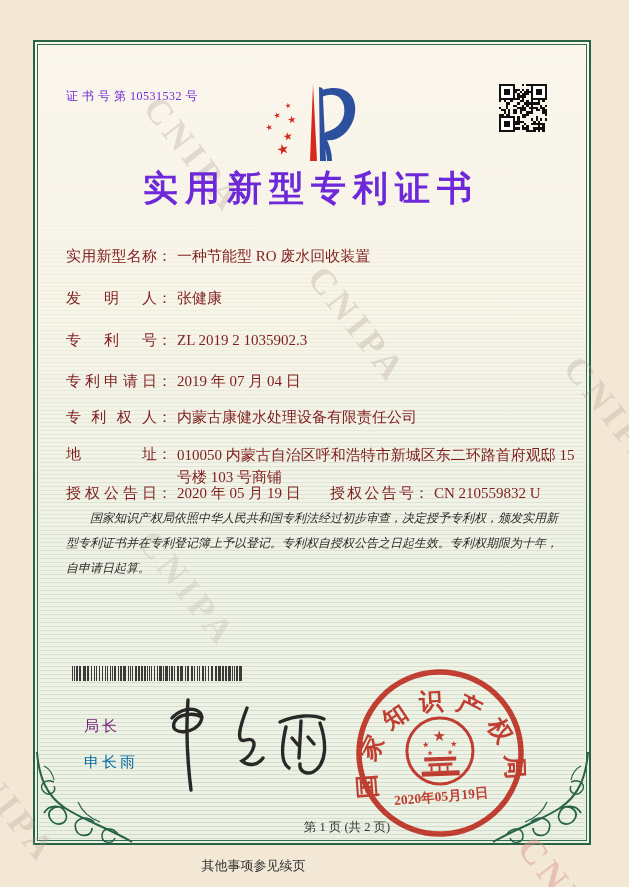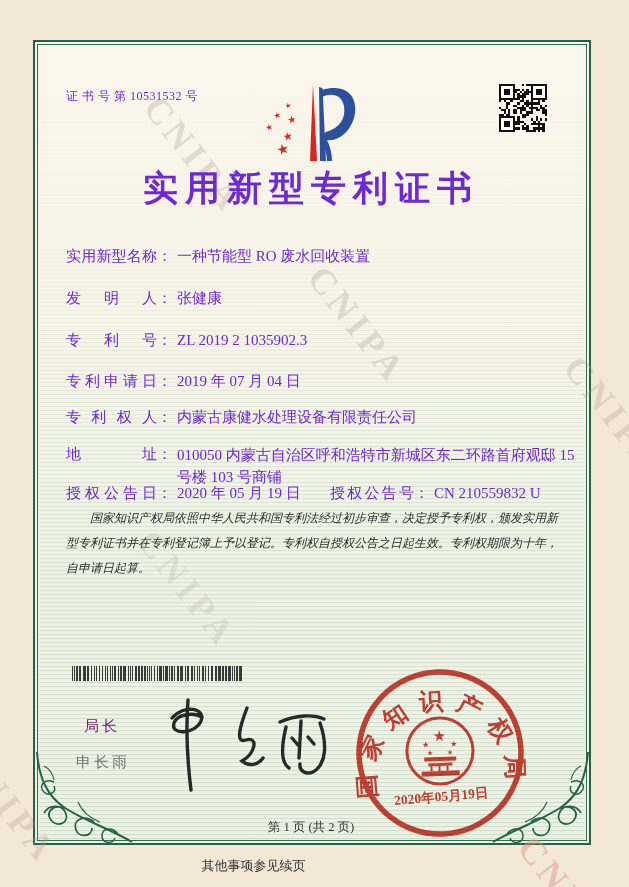--- a/index.html
+++ b/index.html
@@ -36,36 +36,36 @@
   .wm6{left:162px;top:522px;color:rgba(175,155,142,.22);}
   
   .cert-no{position:absolute;left:66px;top:88px;font-size:12px;color:#6d28d9;letter-spacing:.5px;}
   .logo{position:absolute;left:255px;top:74px;width:115px;height:92px;}
   .qr{position:absolute;left:499px;top:84px;width:48px;height:48px;}
   .title{
     position:absolute;left:33px;top:165px;width:556px;text-align:center;
     font-size:35px;font-weight:bold;letter-spacing:7px;color:#6d28d9;
   }
   
-  .row{position:absolute;left:66px;font-size:15px;color:#6d28d9;white-space:nowrap;}
+  .row{position:absolute;left:66px;font-size:15px;color:#7f1d1d;white-space:nowrap;}
   .flabel{display:inline-block;width:91px;text-align:justify;text-align-last:justify;}
   .colon{display:inline-block;margin-right:5px;}
   .row-addr .fvalue{display:inline-block;white-space:normal;width:402px;vertical-align:top;line-height:21.5px;}
   .grp2{position:absolute;left:264px;top:0;}
   .grp2 .flabel{width:84px;}
   
   .paras{position:absolute;left:66px;top:506px;width:494px;font-size:12px;line-height:25px;color:#2a2a2a;font-style:italic;}
   .paras p{margin:0;text-indent:2em;}
   
   .barcode{position:absolute;left:72px;top:666px;width:170px;height:15px;opacity:.88;}
   .signer-title{position:absolute;left:84px;top:717px;font-size:15px;letter-spacing:3px;color:#701a75;}
-  .signer-name{position:absolute;left:76px;top:753px;font-size:15px;letter-spacing:3px;color:#737373;}
+  .signer-name{position:absolute;left:84px;top:753px;font-size:15px;letter-spacing:3px;color:#0369a1;}
   .signature{position:absolute;left:150px;top:686px;width:185px;height:112px;}
   .seal{position:absolute;left:350px;top:663px;width:180px;height:180px;mix-blend-mode:multiply;}
-  .page-num{position:absolute;left:33px;top:819px;width:556px;text-align:center;font-size:12.5px;color:#333;}
+  .page-num{position:absolute;left:33px;top:819px;width:556px;text-align:center;font-size:12.5px;color:#333;padding-left:36px;}
   .note{position:absolute;left:0;top:857px;width:507px;text-align:center;font-size:13px;color:#333;}
   .orn{position:absolute;width:106px;height:92px;}
   .orn-br{left:485px;top:752px;}
   .orn-bl{left:34px;top:752px;transform:scaleX(-1);}
 </style>
 </head>
 <body>
 
 <div class="frame">
   <div class="waves"></div>

